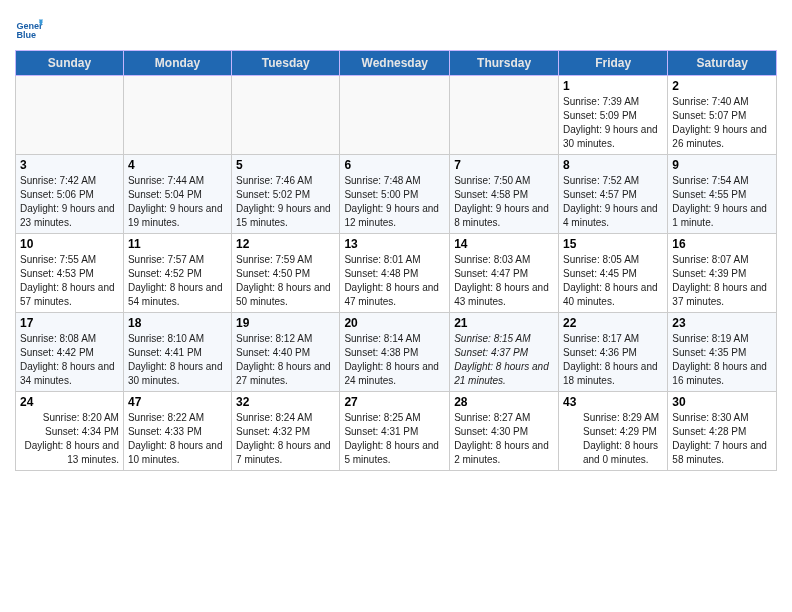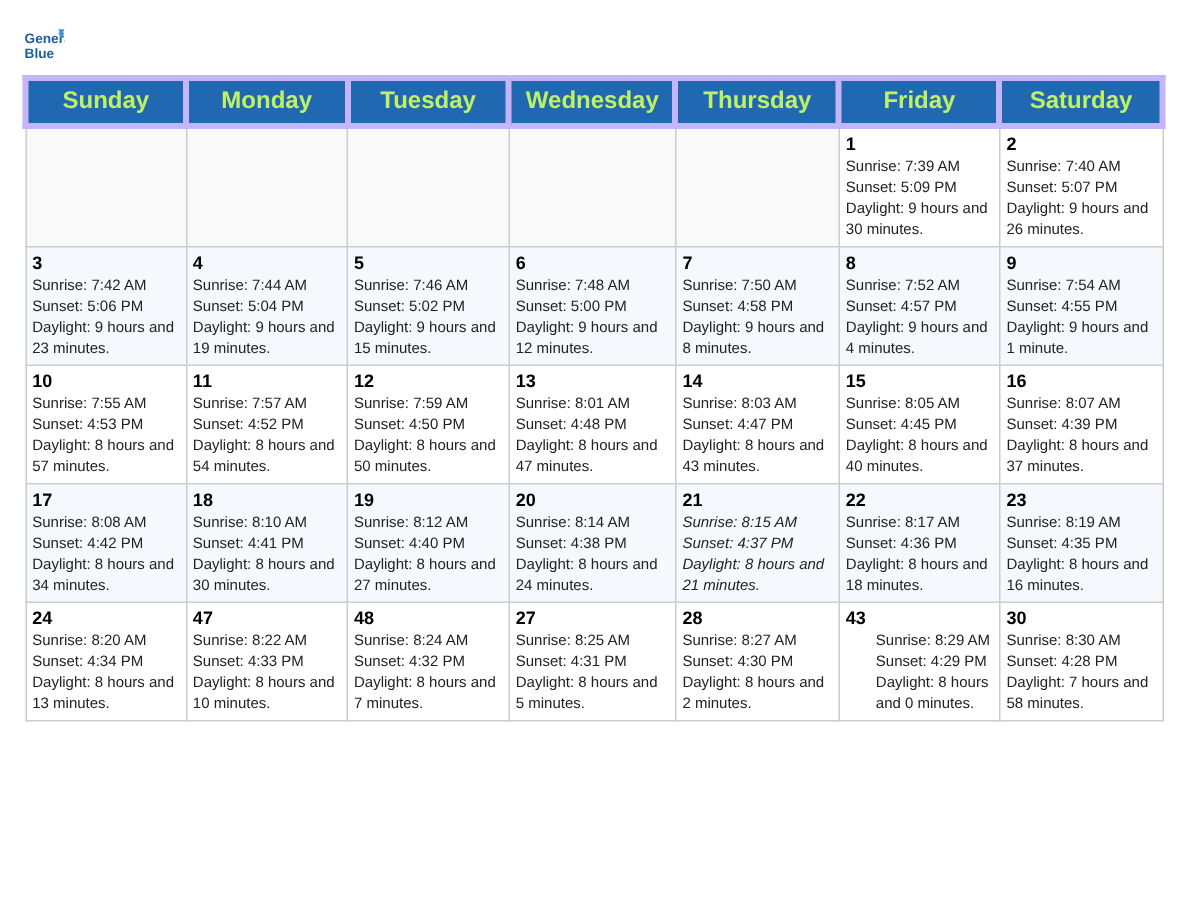--- a/index.html
+++ b/index.html
@@ -38,26 +38,26 @@
       font-size: 15px;
       color: #444;
     }
     table {
       width: 100%;
       border-collapse: collapse;
       font-size: 10.5px;
     }
     thead tr th {
       background: #2068b2;
-      color: #bef264;
+      color: #e5e5e5;
       text-align: center;
       padding: 5px 3px;
-      font-size: 16px;
+      font-size: 12px;
       font-weight: bold;
-      border: 4px solid #c4b5fd;
+      border: 1px solid #c4b5fd;
     }
     tbody tr td {
       border: 1px solid #ccc;
       vertical-align: top;
       padding: 3px 4px;
       width: 113px;
       min-height: 72px;
       background: #fff;
     }
     tbody tr:nth-child(even) td {
@@ -256,32 +256,32 @@
         <td>
           <span class="day-num">23</span>
           <div class="day-info" style="white-space: pre-line;">Sunrise: 8:19 AM
 Sunset: 4:35 PM
 Daylight: 8 hours and 16 minutes.</div>
         </td>
       </tr>
       <tr>
         <td>
           <span class="day-num">24</span>
-          <div class="day-info" style="white-space: pre-line;">Sunrise: 8:20 AM
+          <div class="day-info" style="white-space: pre-line; text-align: right;">Sunrise: 8:20 AM
 Sunset: 4:34 PM
 Daylight: 8 hours and 13 minutes.</div>
         </td>
         <td>
           <span class="day-num">47</span>
           <div class="day-info" style="white-space: pre-line;">Sunrise: 8:22 AM
 Sunset: 4:33 PM
 Daylight: 8 hours and 10 minutes.</div>
         </td>
         <td>
-          <span class="day-num">48</span>
+          <span class="day-num">32</span>
           <div class="day-info" style="white-space: pre-line;">Sunrise: 8:24 AM
 Sunset: 4:32 PM
 Daylight: 8 hours and 7 minutes.</div>
         </td>
         <td>
           <span class="day-num">27</span>
           <div class="day-info" style="white-space: pre-line;">Sunrise: 8:25 AM
 Sunset: 4:31 PM
 Daylight: 8 hours and 5 minutes.</div>
         </td>

